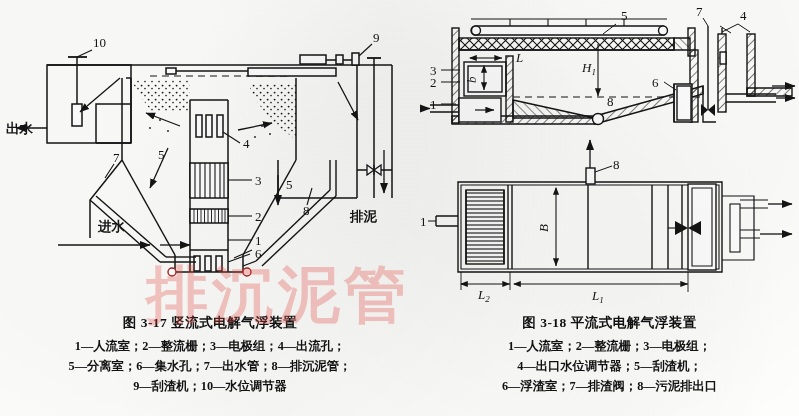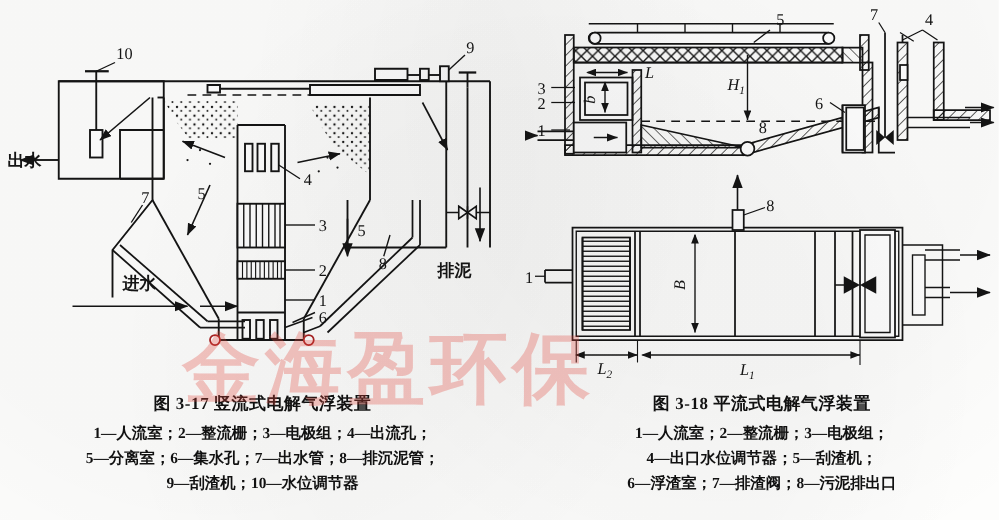--- a/index.html
+++ b/index.html
@@ -409,21 +409,21 @@
       <g fill="#141414">
         <text class="lbl" x="193" y="169">8</text>
         <text class="lbl" x="0" y="226">1</text>
         <text class="lbl-it" x="128" y="232" transform="rotate(-90 128 232)">B</text>
         <text class="lbl-it" x="58" y="299">L<tspan class="sub" dy="3">2</tspan></text>
         <text class="lbl-it" x="172" y="300">L<tspan class="sub" dy="3">1</tspan></text>
       </g>
     </svg>
   </div>
 
-  <div class="watermark">金海盈环保</div>
+  <div class="watermark">排沉泥管</div>
 
   <div class="caption-block" id="cap-left">
     <div class="cap-title">图 3-17   竖流式电解气浮装置</div>
     <div class="cap-line">1—人流室；2—整流栅；3—电极组；4—出流孔；</div>
     <div class="cap-line">5—分离室；6—集水孔；7—出水管；8—排沉泥管；</div>
     <div class="cap-line">9—刮渣机；10—水位调节器</div>
   </div>
 
   <div class="caption-block" id="cap-right">
     <div class="cap-title">图 3-18   平流式电解气浮装置</div>

